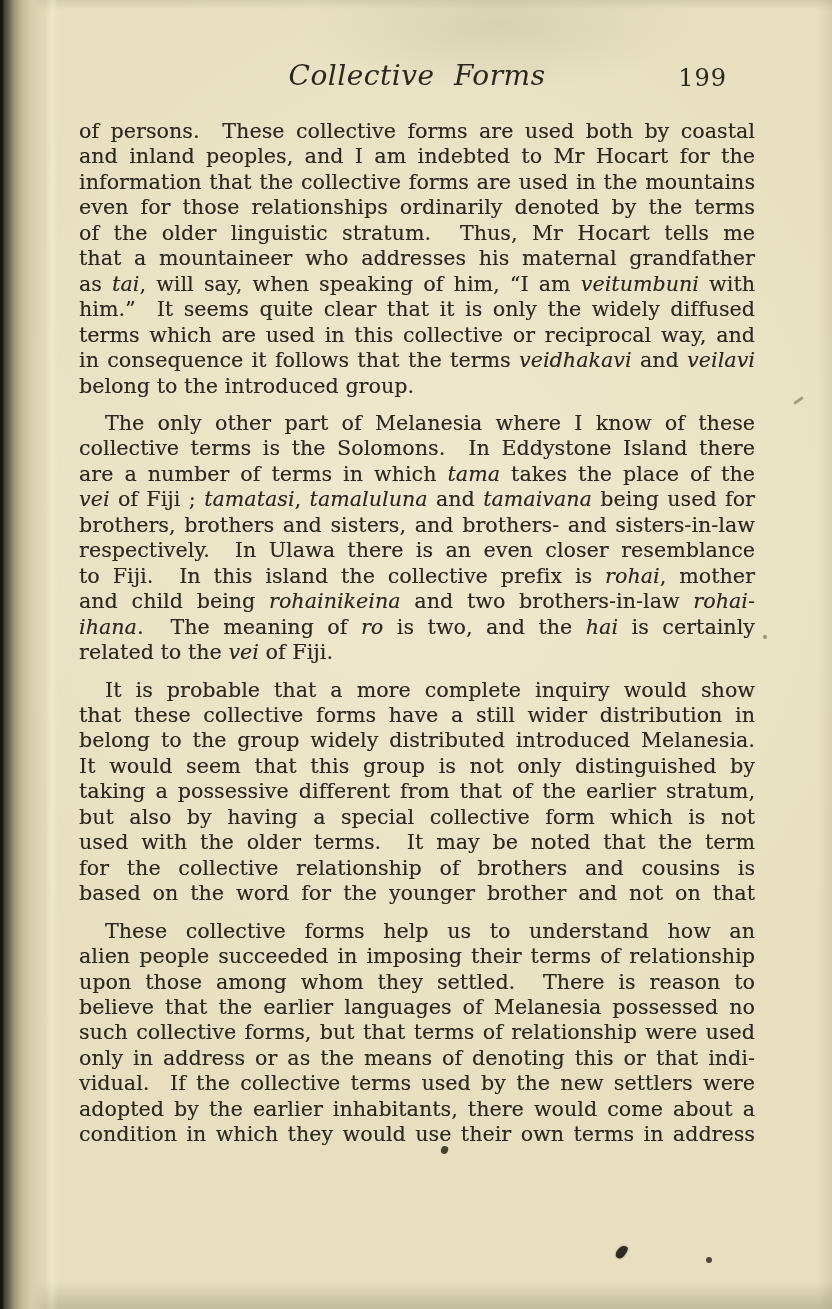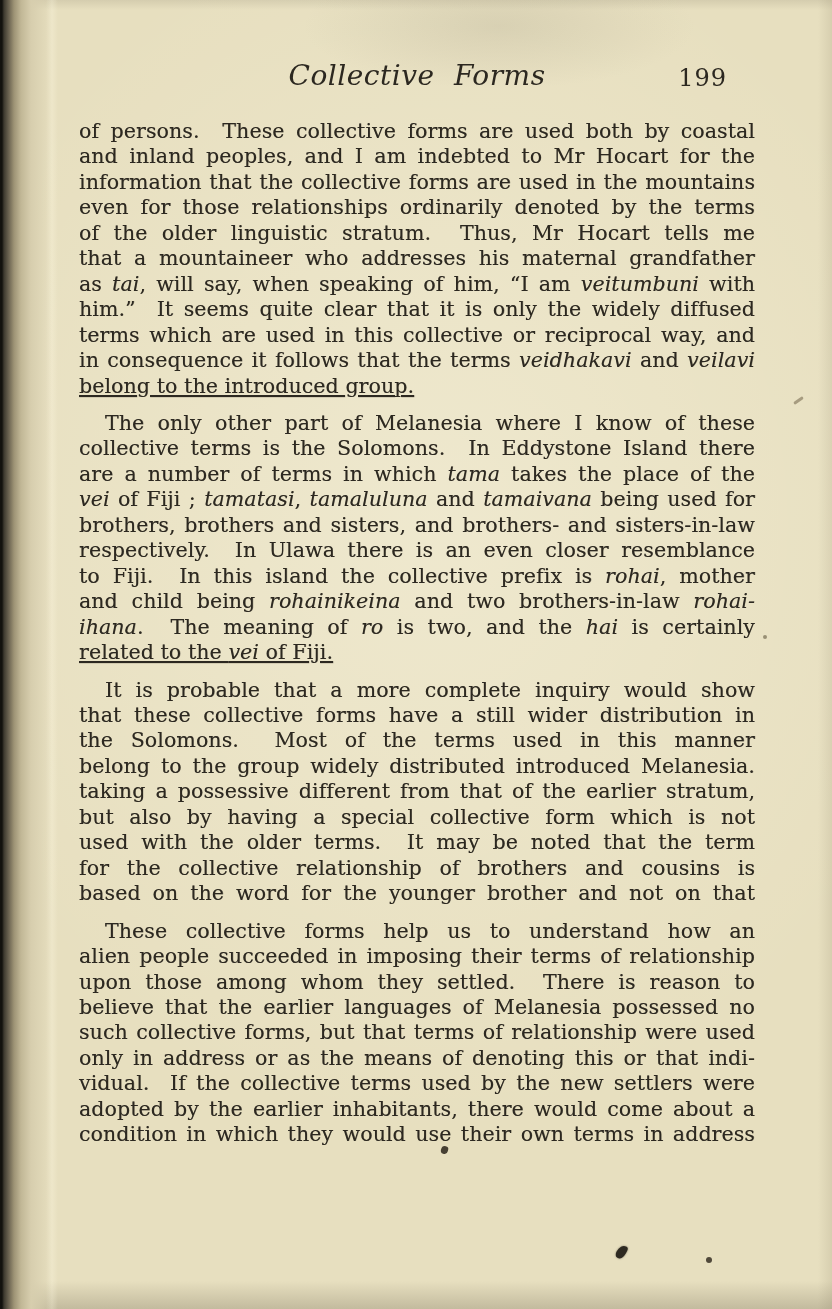--- a/index.html
+++ b/index.html
@@ -40,21 +40,21 @@
   .text {
     position:absolute; left:67px; top:107px; width:700px;
     font-size:20.5px; line-height:25.45px;
     color: var(--ink, #2b271f);
     letter-spacing:0.1px;
     text-shadow: 0.3px 0.3px 0.6px rgba(43,38,30,0.45);
   }
   .para { margin:12px; }
   .para.indent .line:first-child { text-indent:26px; }
   .line { text-align: justify; text-align-last: justify; }
-  .line.last { text-align-last: left; text-decoration: underline; }
+  .line.last { text-align-last: left; }
   .line i { font-style: italic; }
   .speck { position:absolute; }
   .sp1 { left:617px; top:1245px; width:9px; height:14px; background:#2e2a21;
          border-radius:70% 30% 60% 40%; transform:rotate(28deg);
          box-shadow:0 0 2px rgba(46,42,33,0.6); }
   .sp2 { left:706px; top:1257px; width:6px; height:6px; background:#50493a; border-radius:50%; }
   .sp3 { left:793px; top:399px; width:11px; height:3px; background:#968b6f;
          border-radius:2px; transform:rotate(-35deg); opacity:0.8; }
   .sp4 { left:763px; top:635px; width:4px; height:4px; background:#847a60; border-radius:50%; opacity:0.8; }
   .sp5 { left:441px; top:1146px; width:7px; height:8px; background:#352f24;
@@ -94,22 +94,22 @@
         <div class="line"><span>brothers, brothers and sisters, and brothers- and sisters-in-law</span></div>
         <div class="line"><span>respectively.&nbsp; In Ulawa there is an even closer resemblance</span></div>
         <div class="line"><span>to Fiji.&nbsp; In this island the collective prefix is </span><i>rohai</i><span>, mother</span></div>
         <div class="line"><span>and child being </span><i>rohainikeina</i><span> and two brothers-in-law </span><i>rohai-</i></div>
         <div class="line"><i>ihana</i><span>.&nbsp; The meaning of </span><i>ro</i><span> is two, and the </span><i>hai</i><span> is certainly</span></div>
         <div class="line last"><span>related to the </span><i>vei</i><span> of Fiji.</span></div>
       </div>
       <div class="para indent">
         <div class="line"><span>It is probable that a more complete inquiry would show</span></div>
         <div class="line"><span>that these collective forms have a still wider distribution in</span></div>
-        <div class="line"><span>the Solomons.&nbsp; Most of the terms used in this manner</span></div>
         <div class="line"><span>belong to the group widely distributed introduced Melanesia.</span></div>
+        <div class="line"><span>It would seem that this group is not only distinguished by</span></div>
         <div class="line"><span>taking a possessive different from that of the earlier stratum,</span></div>
         <div class="line"><span>but also by having a special collective form which is not</span></div>
         <div class="line"><span>used with the older terms.&nbsp; It may be noted that the term</span></div>
         <div class="line"><span>for the collective relationship of brothers and cousins is</span></div>
         <div class="line"><span>based on the word for the younger brother and not on that</span></div>
       </div>
       <div class="para indent">
         <div class="line"><span>These collective forms help us to understand how an</span></div>
         <div class="line"><span>alien people succeeded in imposing their terms of relationship</span></div>
         <div class="line"><span>upon those among whom they settled.&nbsp; There is reason to</span></div>

